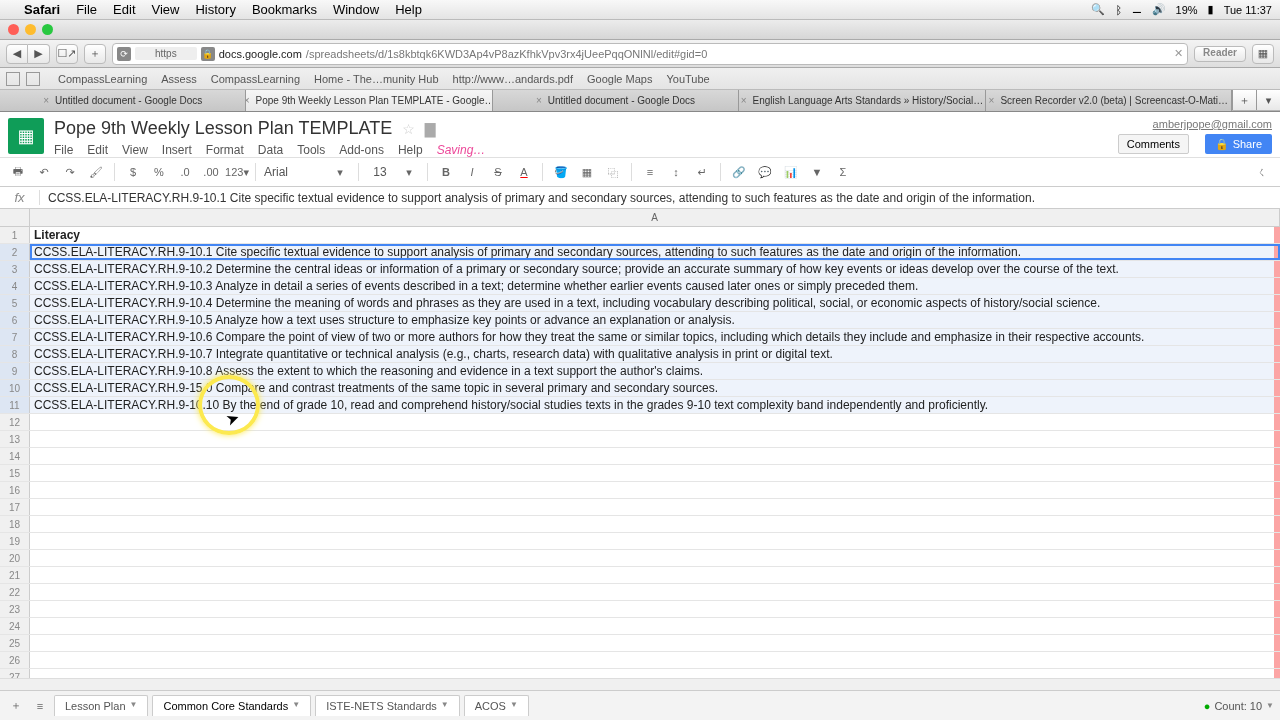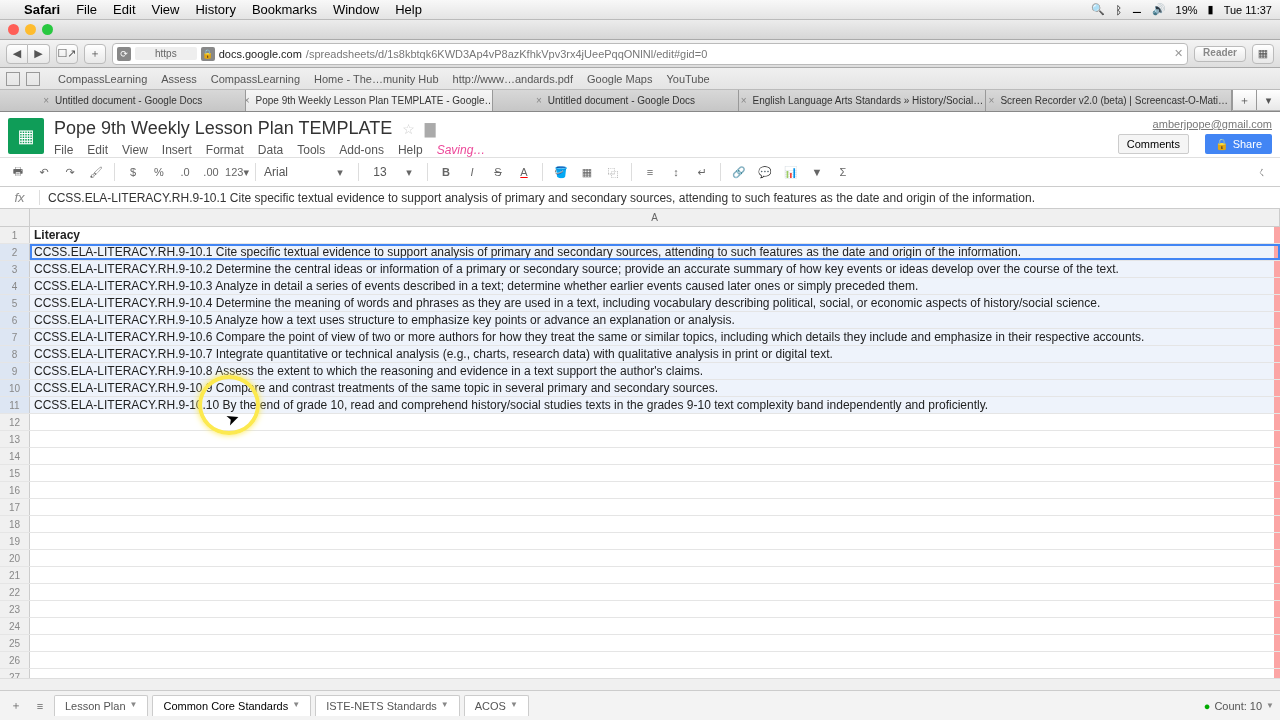--- a/index.html
+++ b/index.html
@@ -312,21 +312,21 @@
         <div class="grow sel">
           <div class="rh">8</div>
           <div class="cell">CCSS.ELA-LITERACY.RH.9-10.7 Integrate quantitative or technical analysis (e.g., charts, research data) with qualitative analysis in print or digital text.</div>
         </div>
         <div class="grow sel">
           <div class="rh">9</div>
           <div class="cell">CCSS.ELA-LITERACY.RH.9-10.8 Assess the extent to which the reasoning and evidence in a text support the author's claims.</div>
         </div>
         <div class="grow sel">
           <div class="rh">10</div>
-          <div class="cell">CCSS.ELA-LITERACY.RH.9-10.9 Compare and contrast treatments of the same topic in several primary and secondary sources.</div>
+          <div class="cell">CCSS.ELA-LITERACY.RH.9-15.0 Compare and contrast treatments of the same topic in several primary and secondary sources.</div>
         </div>
         <div class="grow sel">
           <div class="rh">11</div>
           <div class="cell">CCSS.ELA-LITERACY.RH.9-10.10 By the end of grade 10, read and comprehend history/social studies texts in the grades 9-10 text complexity band independently and proficiently.</div>
         </div>
         <div class="grow">
           <div class="rh">12</div>
           <div class="cell"></div>
         </div>
         <div class="grow">

